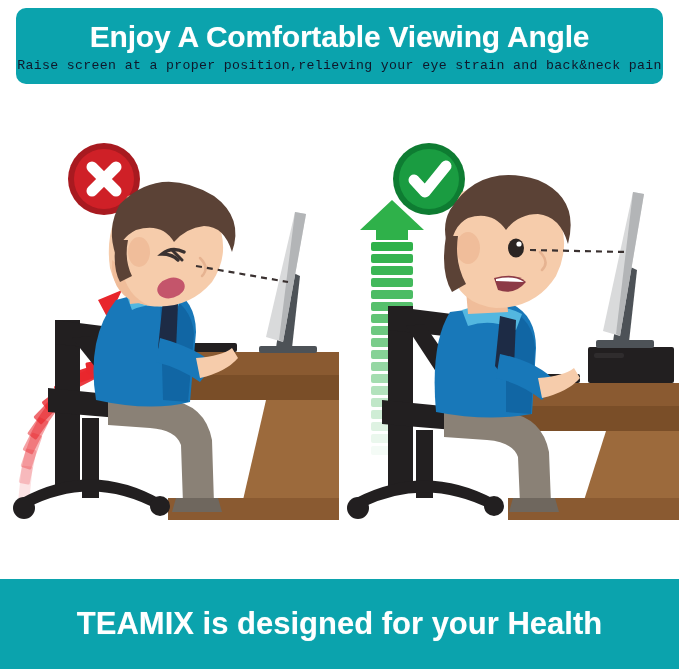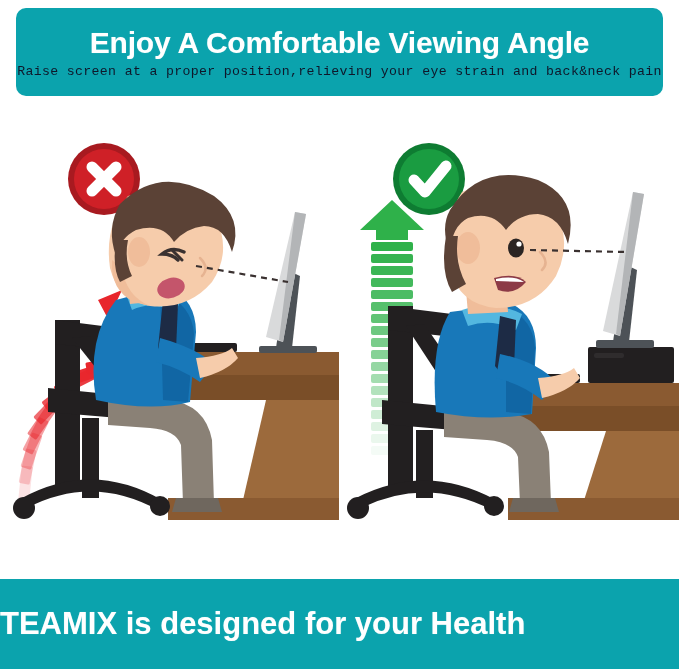--- a/index.html
+++ b/index.html
@@ -22,21 +22,21 @@
     background: #ffffff;
     overflow: hidden;
   }
 
   
   .header-banner {
     position: absolute;
     left: 16px;
     top: 8px;
     width: 647px;
-    height: 88px;
+    height: 76px;
     background: #0ba3ad;
     border-radius: 10px;
     display: flex;
     flex-direction: column;
     align-items: center;
     justify-content: center;
     box-sizing: border-box;
     padding-top: 2px;
   }
   .header-title {
@@ -61,21 +61,21 @@
   
   .footer-banner {
     position: absolute;
     left: 0px;
     top: 579px;
     width: 679px;
     height: 90px;
     background: #0ba3ad;
     display: flex;
     align-items: center;
-    justify-content: flex-start;
+    justify-content: center;
   }
   .footer-title {
     color: #ffffff;
     font-family: "Liberation Sans", sans-serif;
     font-weight: bold;
     font-size: 31px;
     white-space: nowrap;
     text-shadow: 0 0 1px rgba(255,255,255,0.35);
   }
 

